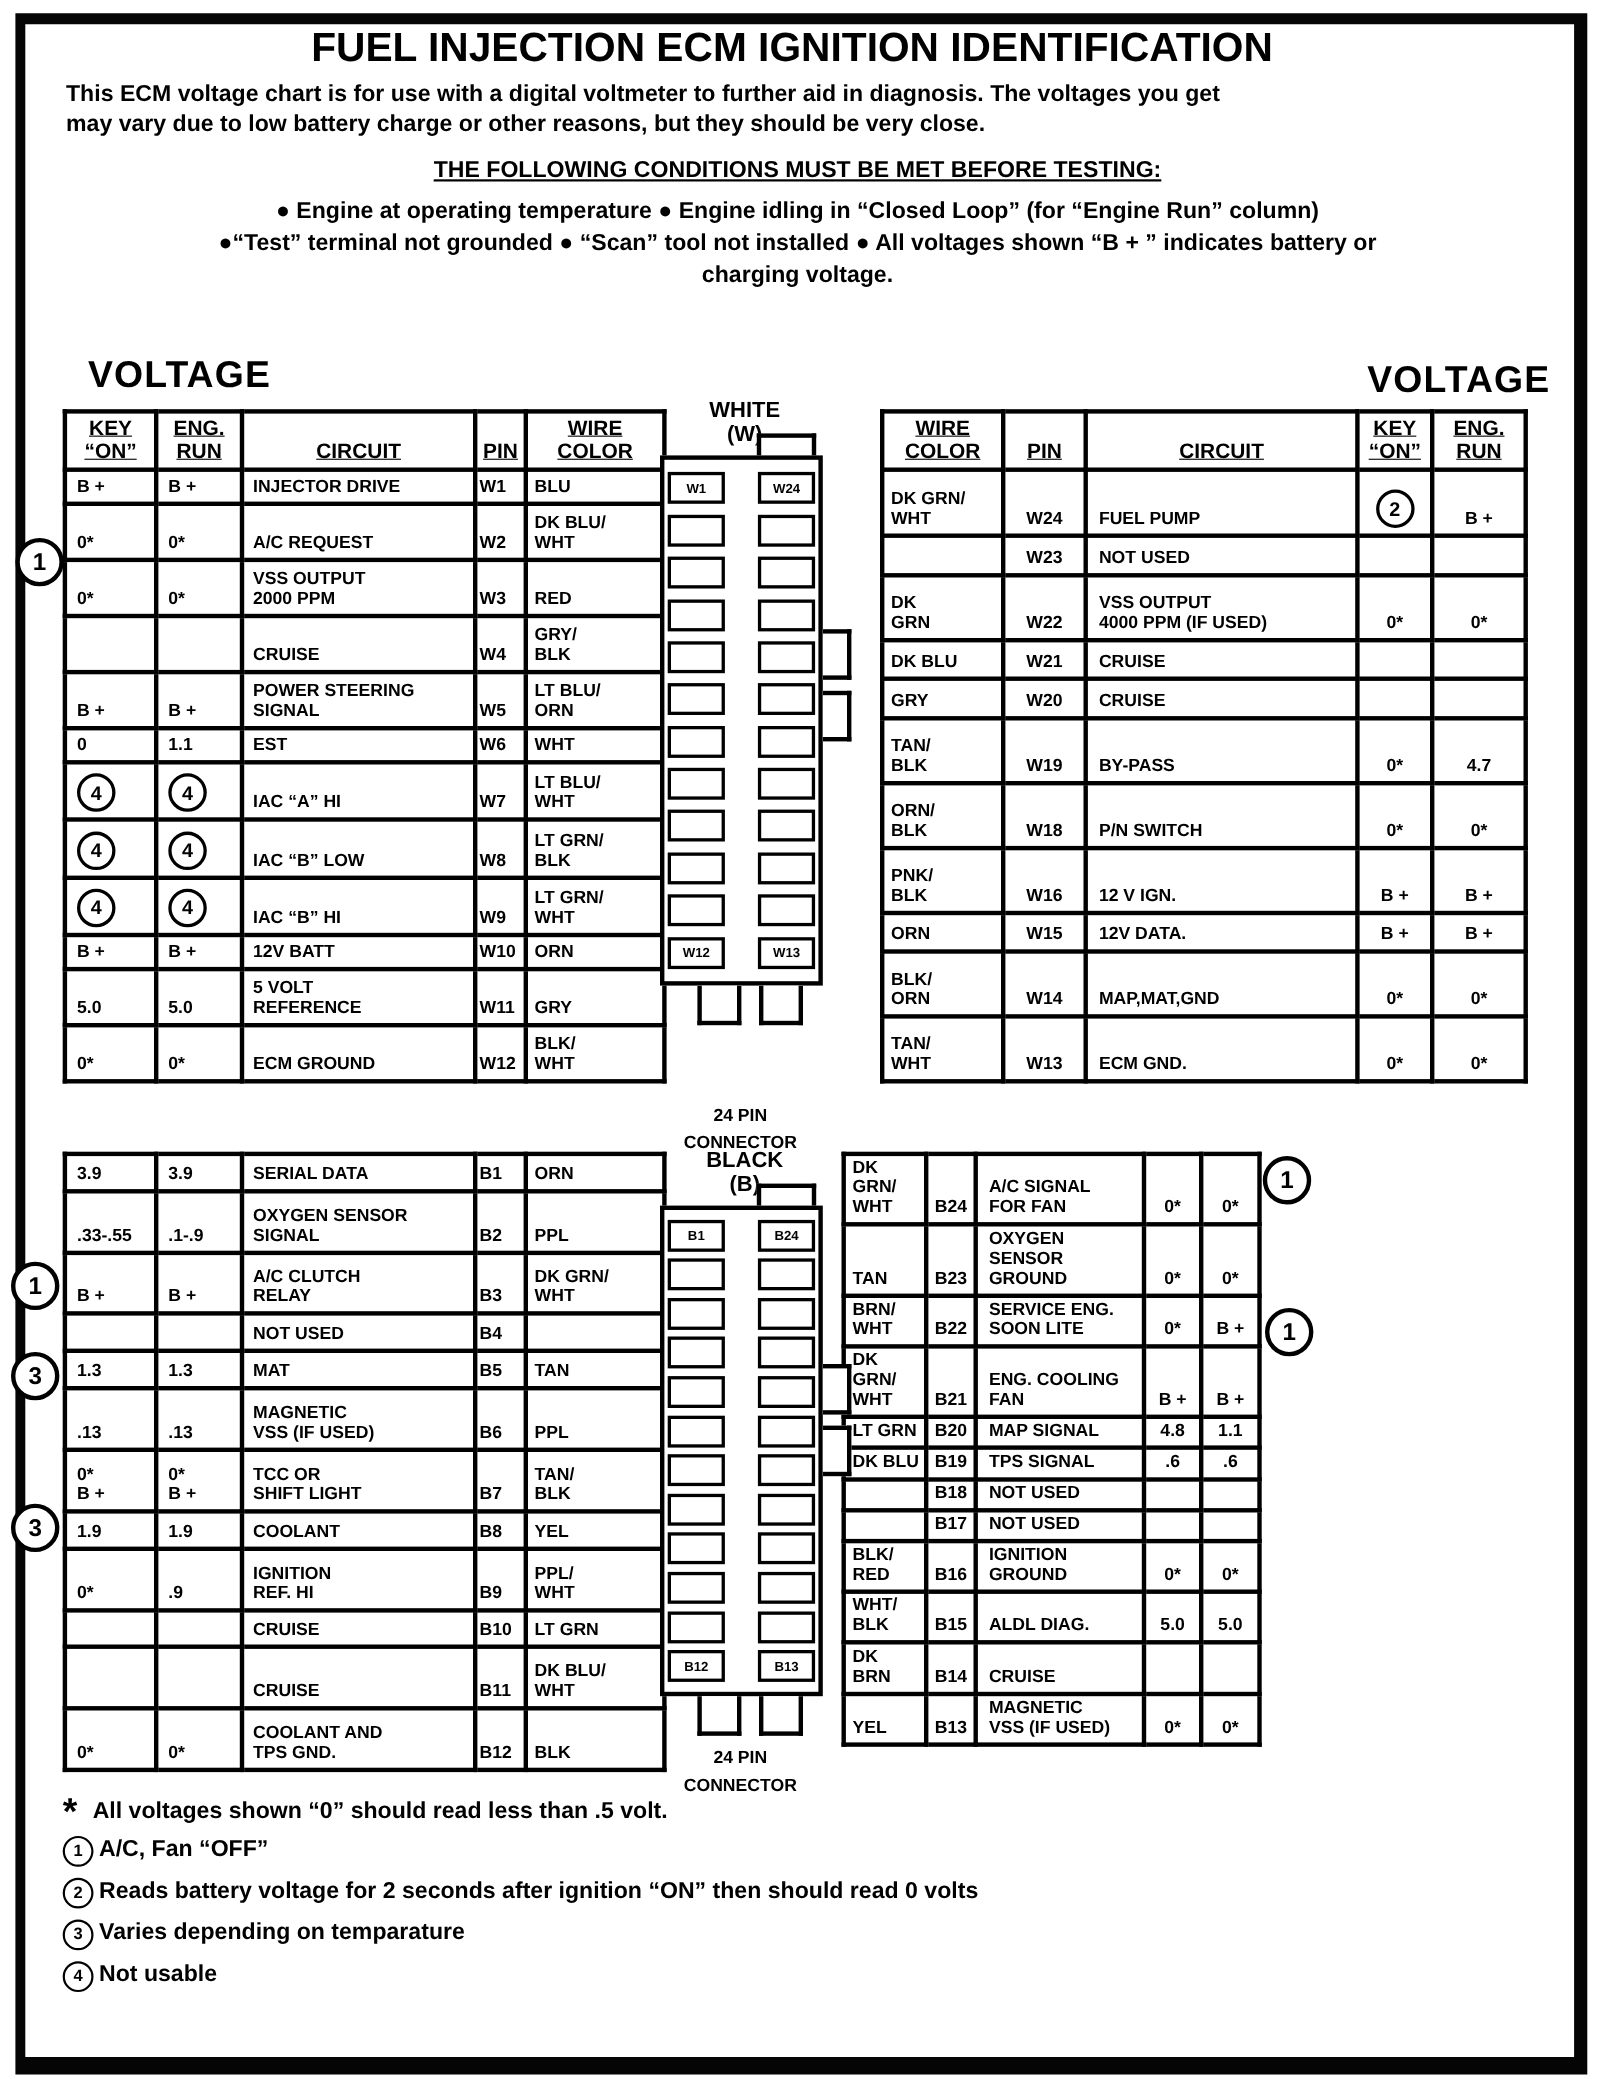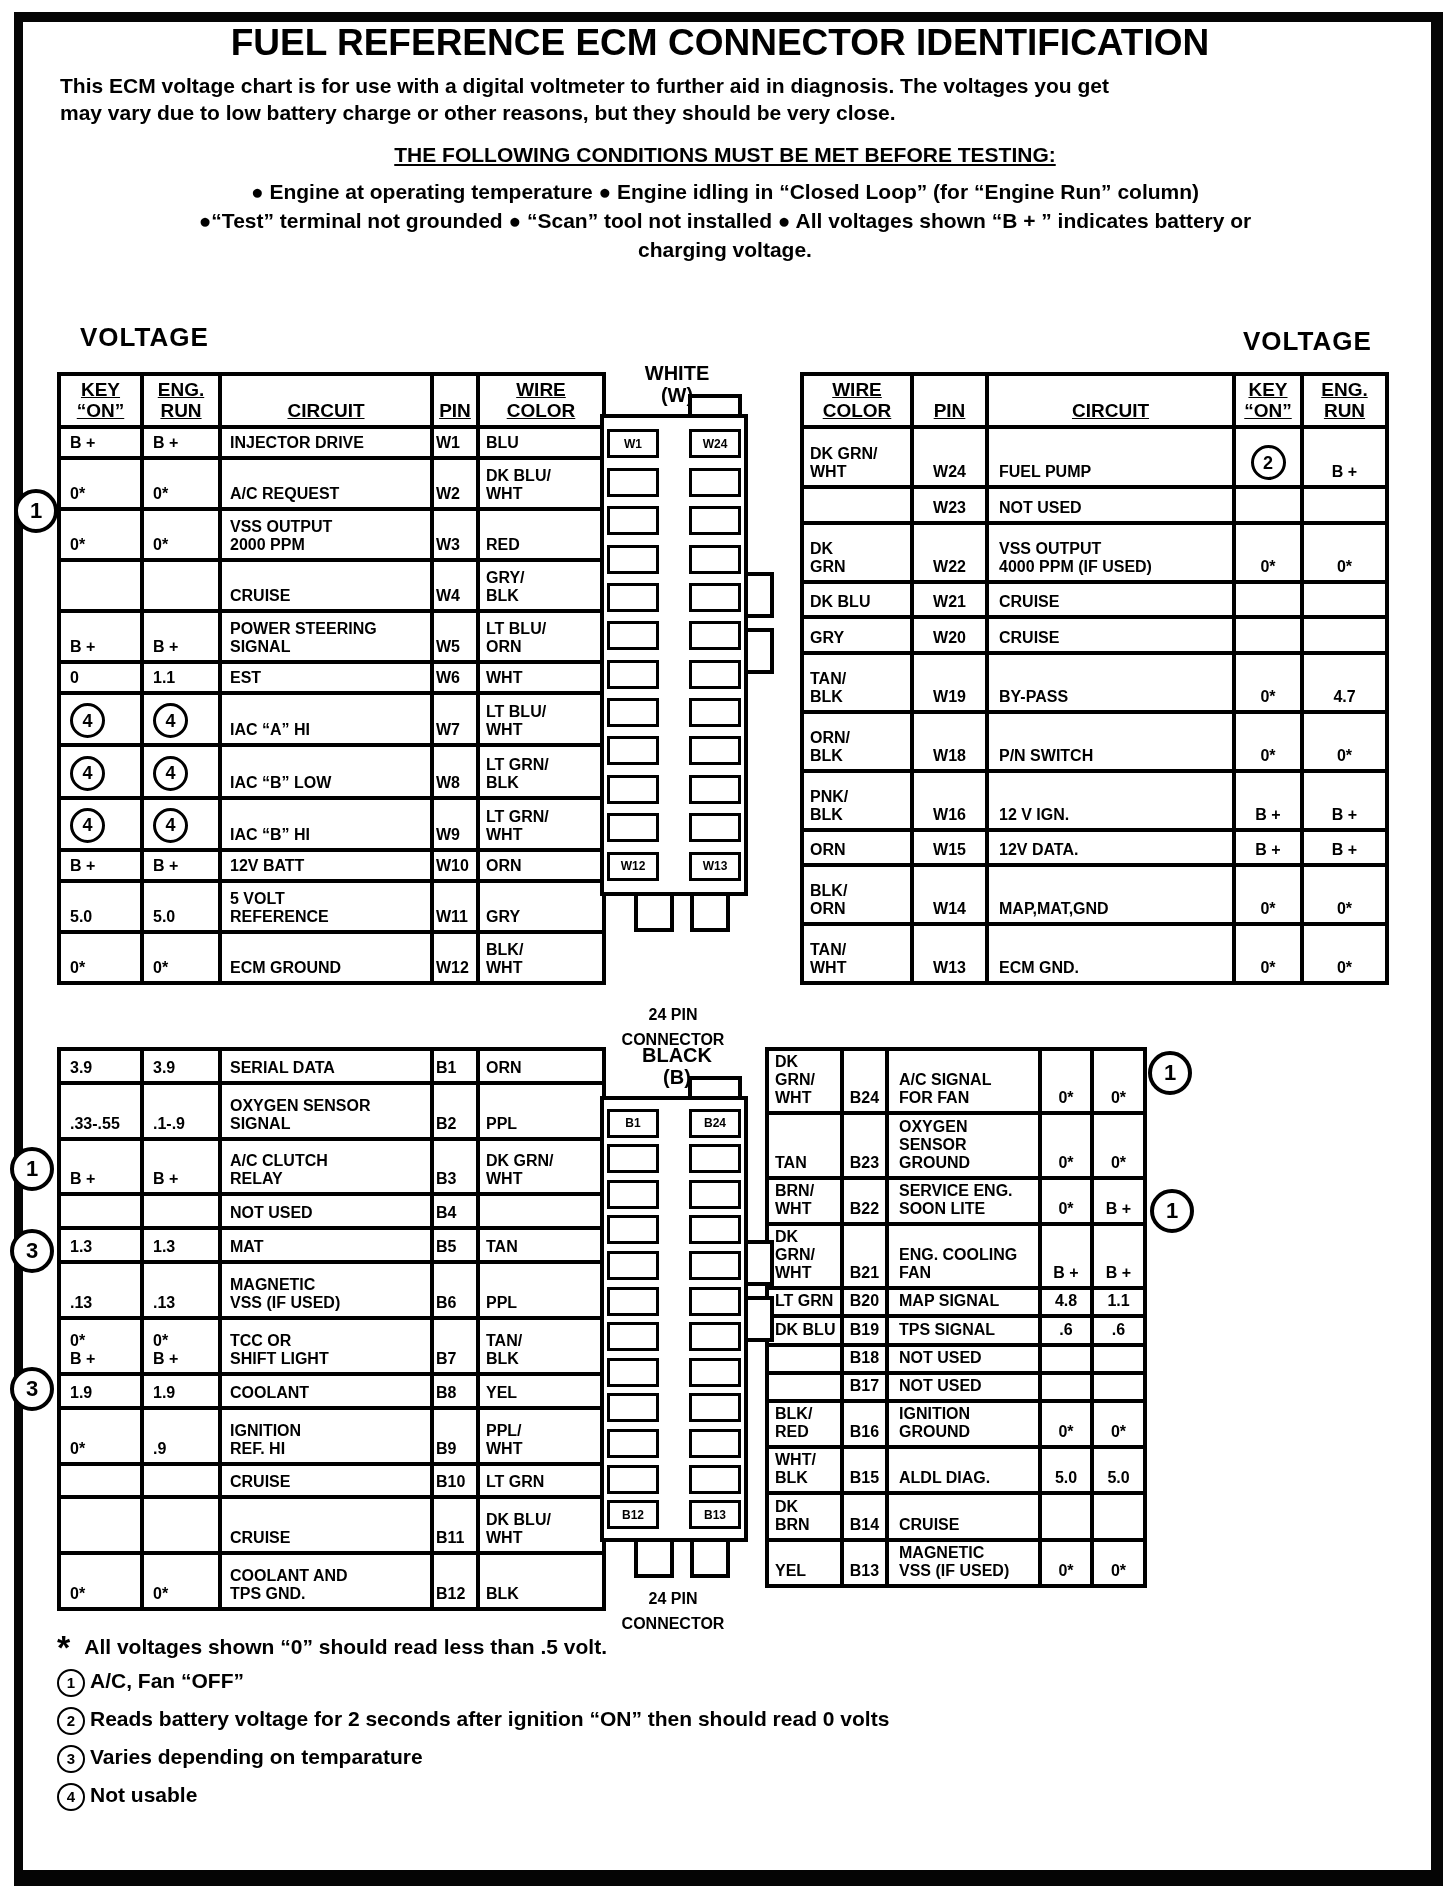--- a/index.html
+++ b/index.html
@@ -3,21 +3,21 @@
 <meta charset="utf-8">
 <style>
   html,body{margin:0;padding:0;background:#fff;}
   body{width:1456px;height:1890px;position:relative;font-family:"Liberation Sans",sans-serif;color:#000;-webkit-font-smoothing:antialiased;}
   .abs{position:absolute;}
   .frame{left:14px;top:12px;width:1408px;height:1848px;border-style:solid;border-color:#050505;border-width:10px 12px 16px 9px;}
   .title{left:40px;top:22px;width:1360px;text-align:center;font-size:37px;font-weight:bold;letter-spacing:0px;}
   .intro{left:60px;top:72px;width:1330px;text-align:left;font-size:21px;font-weight:bold;white-space:pre-line;line-height:27px;}
   .cond-head{left:60px;top:143px;width:1330px;text-align:center;font-size:21px;font-weight:bold;text-decoration:underline;}
   .cond-body{left:40px;top:177px;width:1370px;text-align:center;font-size:21px;font-weight:bold;white-space:pre-line;line-height:29px;}
-  .voltage-label{font-size:26px;font-weight:bold;letter-spacing:1px;}
+  .voltage-label{font-size:34px;font-weight:bold;letter-spacing:1px;}
   #voltage-left{left:80px;top:322px;}
   #voltage-right{left:1243px;top:326px;}
 
   table.vtable{position:absolute;border-collapse:collapse;table-layout:fixed;background:#fff;}
   .vtable th,.vtable td{border:4px solid #000;font-weight:bold;white-space:pre-line;vertical-align:bottom;overflow:hidden;}
   .vtable th{font-size:19px;line-height:21px;padding:3px 4px 4px;}
   .vtable td{font-size:16px;line-height:18px;padding:2px 4px 4px;}
   .vtable th.u{text-decoration:underline;}
   #tbl-top-left{left:57px;top:372px;width:545px;height:613px;}
   #tbl-top-right{left:800px;top:372px;width:585px;height:613px;}
@@ -72,21 +72,21 @@
   #footnotes{left:57px;top:1634px;width:1180px;}
   .footnote{display:flex;align-items:flex-start;margin-bottom:8px;font-size:21px;font-weight:bold;line-height:26px;}
   .footnote .circle-num{width:24px;height:24px;border-width:2.5px;font-size:15px;margin-right:5px;flex:none;}
   .star-mark{font-size:34px;line-height:26px;margin-right:14px;flex:none;}
 </style>
 </head>
 <body>
 
 <div class="abs frame"></div>
 
-<div class="abs title">FUEL REFERENCE ECM CONNECTOR IDENTIFICATION</div>
+<div class="abs title">FUEL INJECTION ECM IGNITION IDENTIFICATION</div>
 <div class="abs intro">This ECM voltage chart is for use with a digital voltmeter to further aid in diagnosis.  The voltages you get
 may vary due to low battery charge or other reasons, but they should be very close.</div>
 <div class="abs cond-head">THE FOLLOWING CONDITIONS MUST BE MET BEFORE TESTING:</div>
 <div class="abs cond-body">● Engine at operating temperature   ● Engine idling in “Closed Loop” (for “Engine Run” column)
 ●“Test” terminal not grounded ● “Scan” tool not installed ● All voltages shown “B + ” indicates battery or
 charging voltage.</div>
 
 <div class="abs voltage-label" id="voltage-left">VOLTAGE</div>
 <div class="abs voltage-label" id="voltage-right">VOLTAGE</div>
 

